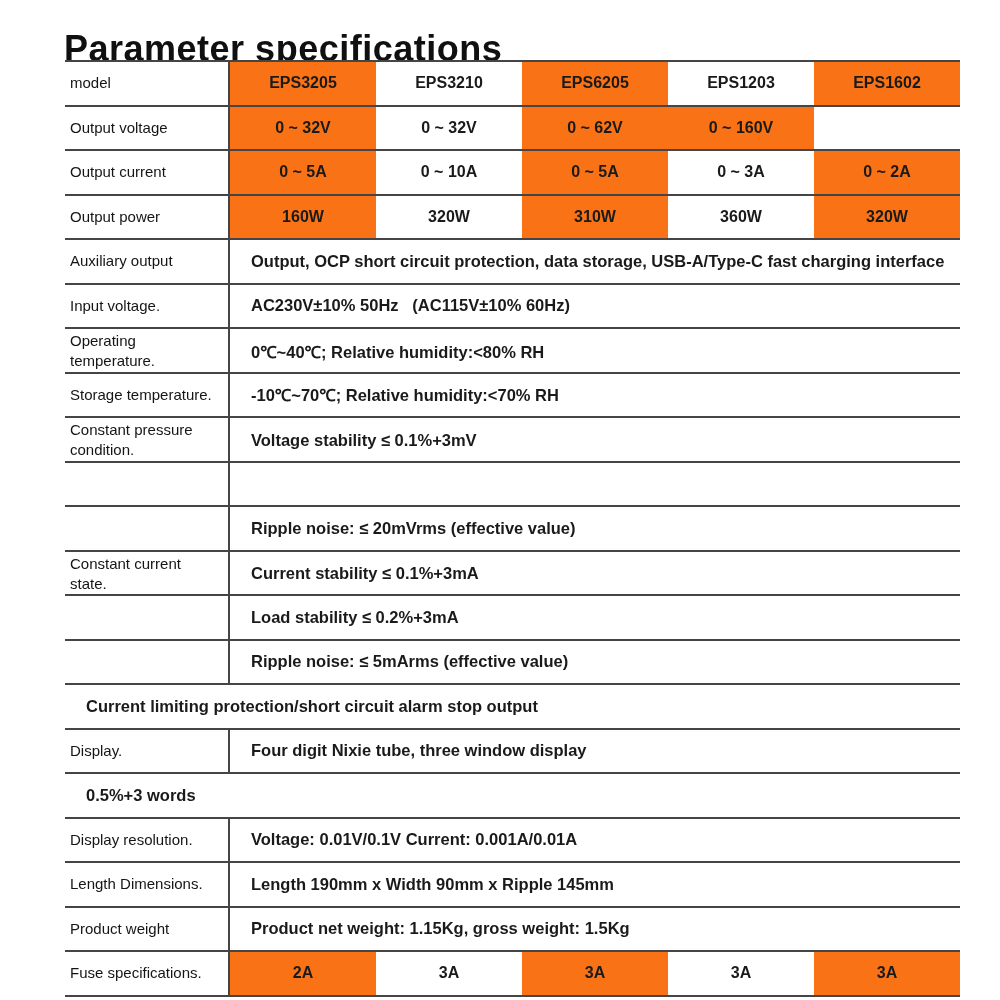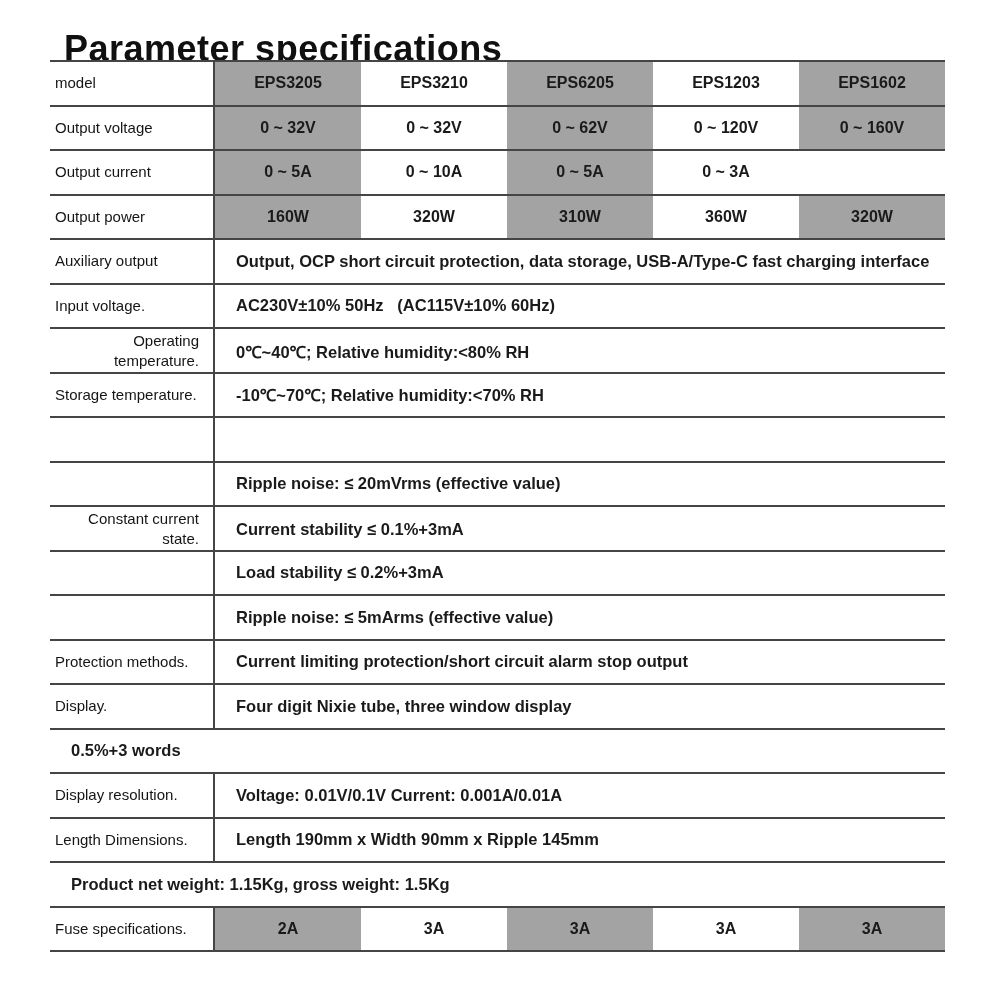--- a/index.html
+++ b/index.html
@@ -5,42 +5,42 @@
   html,body{margin:0;padding:0;background:#ffffff;}
   body{
     width:1000px;height:1000px;position:relative;overflow:hidden;
     font-family:"Liberation Sans",sans-serif;color:#141414;
   }
   .title{
     position:absolute;left:64px;top:4px;
     font-size:36px;font-weight:bold;letter-spacing:.5px;color:#101010;
   }
   .spec-table{
-    position:absolute;left:50px;top:60px;width:895px;
+    position:absolute;left:65px;top:60px;width:895px;
     border-top:2px solid #454545;
   }
   .row{
     display:grid;grid-template-columns:165px repeat(5,1fr);
     height:42.5px;border-bottom:2px solid #454545;
   }
-  .row.span{grid-template-columns:165px 1fr;text-align:right;}
+  .row.span{grid-template-columns:165px 1fr;}
   .cell{display:flex;align-items:center;box-sizing:border-box;overflow:visible;}
   .label{
     padding:2px 14px 2px 5px;border-right:2px solid #454545;
     font-size:15px;line-height:1.35;font-weight:500;color:#151515;
   }
   .val{
     justify-content:center;font-size:16px;font-weight:600;color:#1a1a1a;
     white-space:nowrap;
   }
   .merged{
     padding-left:21px;font-size:16.5px;font-weight:600;color:#1a1a1a;
     white-space:pre;
   }
-  .shade{background:#a3a3a3;}
+  .shade{background:#f97316;}
 </style>
 </head>
 <body>
 
 <h1 class="title">Parameter specifications</h1>
 
 <div class="spec-table">
 
   <div class="row">
     <div class="cell label">model</div>
@@ -49,30 +49,30 @@
     <div class="cell val shade">EPS6205</div>
     <div class="cell val">EPS1203</div>
     <div class="cell val shade">EPS1602</div>
   </div>
 
   <div class="row">
     <div class="cell label">Output voltage</div>
     <div class="cell val shade">0 ~ 32V</div>
     <div class="cell val">0 ~ 32V</div>
     <div class="cell val shade">0 ~ 62V</div>
-    <div class="cell val">0 ~ 120V</div>
     <div class="cell val shade">0 ~ 160V</div>
   </div>
 
   <div class="row">
     <div class="cell label">Output current</div>
     <div class="cell val shade">0 ~ 5A</div>
     <div class="cell val">0 ~ 10A</div>
     <div class="cell val shade">0 ~ 5A</div>
     <div class="cell val">0 ~ 3A</div>
+    <div class="cell val shade">0 ~ 2A</div>
   </div>
 
   <div class="row">
     <div class="cell label">Output power</div>
     <div class="cell val shade">160W</div>
     <div class="cell val">320W</div>
     <div class="cell val shade">310W</div>
     <div class="cell val">360W</div>
     <div class="cell val shade">320W</div>
   </div>
@@ -90,20 +90,24 @@
   <div class="row span">
     <div class="cell label">Operating temperature.</div>
     <div class="cell merged">0℃~40℃; Relative humidity:&lt;80% RH</div>
   </div>
 
   <div class="row span">
     <div class="cell label">Storage temperature.</div>
     <div class="cell merged">-10℃~70℃; Relative humidity:&lt;70% RH</div>
   </div>
 
+  <div class="row span">
+    <div class="cell label">Constant pressure condition.</div>
+    <div class="cell merged">Voltage stability ≤ 0.1%+3mV</div>
+  </div>
 
   <div class="row span">
     <div class="cell label"></div>
   </div>
 
   <div class="row span">
     <div class="cell label"></div>
     <div class="cell merged">Ripple noise: ≤ 20mVrms (effective value)</div>
   </div>
 
@@ -116,21 +120,20 @@
     <div class="cell label"></div>
     <div class="cell merged">Load stability ≤ 0.2%+3mA</div>
   </div>
 
   <div class="row span">
     <div class="cell label"></div>
     <div class="cell merged">Ripple noise: ≤ 5mArms (effective value)</div>
   </div>
 
   <div class="row span">
-    <div class="cell label">Protection methods.</div>
     <div class="cell merged">Current limiting protection/short circuit alarm stop output</div>
   </div>
 
   <div class="row span">
     <div class="cell label">Display.</div>
     <div class="cell merged">Four digit Nixie tube, three window display</div>
   </div>
 
   <div class="row span">
     <div class="cell merged">0.5%+3 words</div>
@@ -140,20 +143,21 @@
     <div class="cell label">Display resolution.</div>
     <div class="cell merged">Voltage: 0.01V/0.1V Current: 0.001A/0.01A</div>
   </div>
 
   <div class="row span">
     <div class="cell label">Length Dimensions.</div>
     <div class="cell merged">Length 190mm x Width 90mm x Ripple 145mm</div>
   </div>
 
   <div class="row span">
+    <div class="cell label">Product weight</div>
     <div class="cell merged">Product net weight: 1.15Kg, gross weight: 1.5Kg</div>
   </div>
 
   <div class="row">
     <div class="cell label">Fuse specifications.</div>
     <div class="cell val shade">2A</div>
     <div class="cell val">3A</div>
     <div class="cell val shade">3A</div>
     <div class="cell val">3A</div>
     <div class="cell val shade">3A</div>

